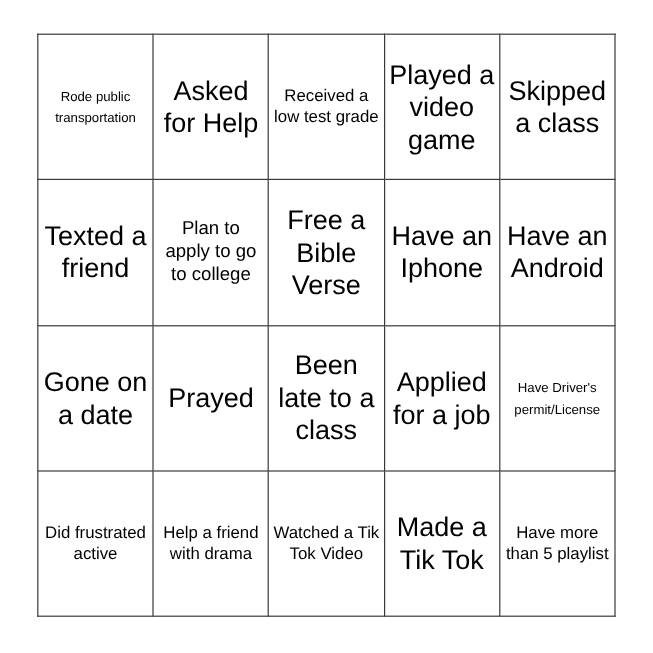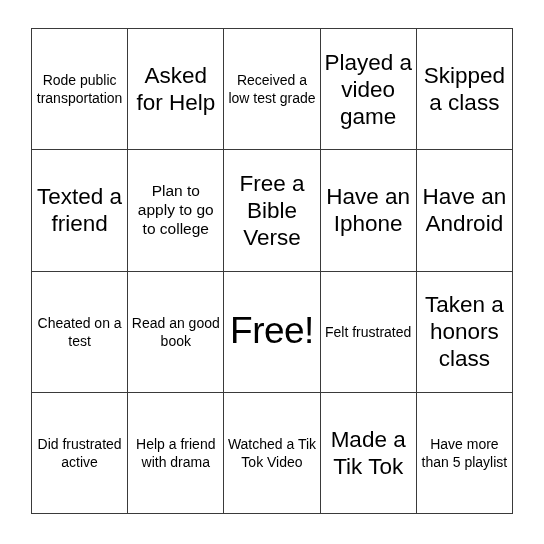--- a/index.html
+++ b/index.html
@@ -35,21 +35,21 @@
     padding: 2px 3px;
     box-sizing: border-box;
     width: 20%;
     line-height: 1.12;
     color: #000;
     overflow: hidden;
     word-wrap: break-word;
   }
 
   
-  .sz-xs { font-size: 14px; line-height: 1.22; }
+  .sz-xs { font-size: 11px; line-height: 1.22; }
   .sz-sm { font-size: 15.5px; line-height: 1.2; }
   .sz-md { font-size: 14px; line-height: 1.2; }
   .sz-lg { font-size: 22.5px; line-height: 1.2; }
   .sz-free { font-size: 37px; line-height: 1.1; letter-spacing: -0.5px; }
 </style>
 </head>
 <body>
 
 <table id="bingo-card">
   <tbody>
@@ -61,25 +61,25 @@
       <td><span class="sz-lg">Skipped a class</span></td>
     </tr>
     <tr>
       <td><span class="sz-lg">Texted a friend</span></td>
       <td><span class="sz-sm">Plan to apply to go to college</span></td>
       <td><span class="sz-lg">Free a Bible Verse</span></td>
       <td><span class="sz-lg">Have an Iphone</span></td>
       <td><span class="sz-lg">Have an Android</span></td>
     </tr>
     <tr>
-      <td><span class="sz-md">Cheated on a test</span></td>
-      <td><span class="sz-md">Read an good book</span></td>
-      <td><span class="sz-free">Free!</span></td>
-      <td><span class="sz-md">Felt frustrated</span></td>
-      <td><span class="sz-lg">Taken a honors class</span></td>
+      <td><span class="sz-lg">Gone on a date</span></td>
+      <td><span class="sz-lg">Prayed</span></td>
+      <td><span class="sz-lg">Been late to a class</span></td>
+      <td><span class="sz-lg">Applied for a job</span></td>
+      <td><span class="sz-xs">Have Driver's permit/License</span></td>
     </tr>
     <tr>
       <td><span class="sz-md">Did frustrated active</span></td>
       <td><span class="sz-md">Help a friend with drama</span></td>
       <td><span class="sz-md">Watched a Tik Tok Video</span></td>
       <td><span class="sz-lg">Made a Tik Tok</span></td>
       <td><span class="sz-md">Have more than 5 playlist</span></td>
     </tr>
   </tbody>
 </table>

